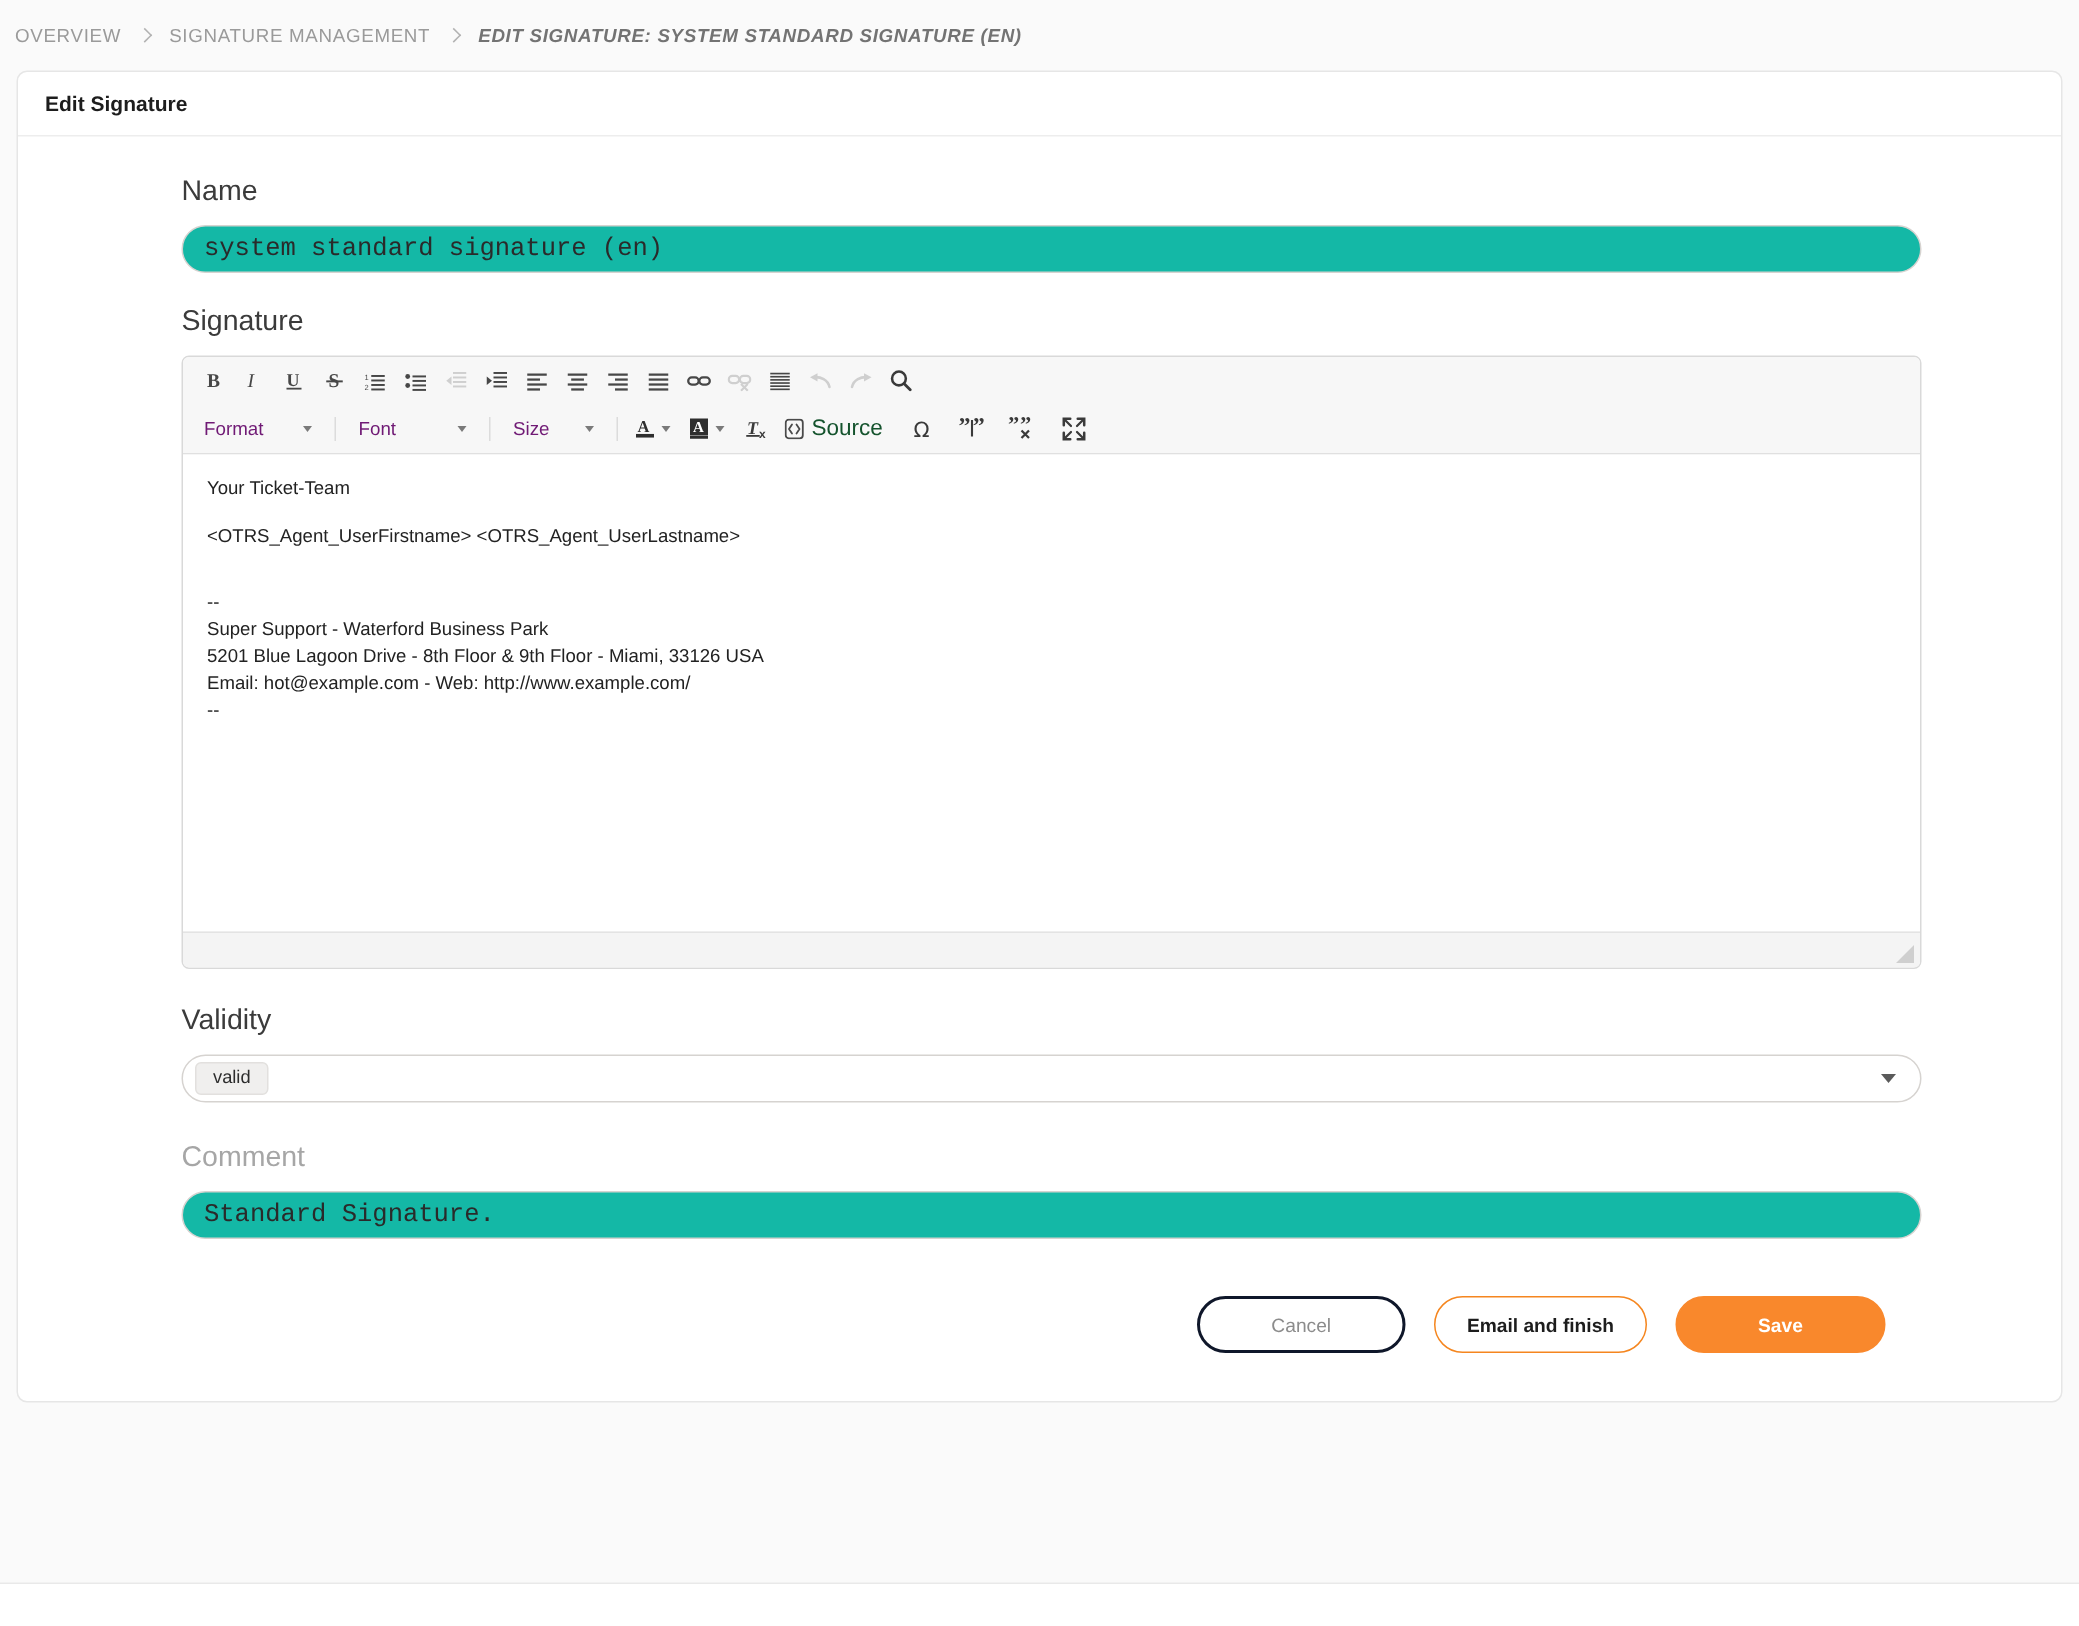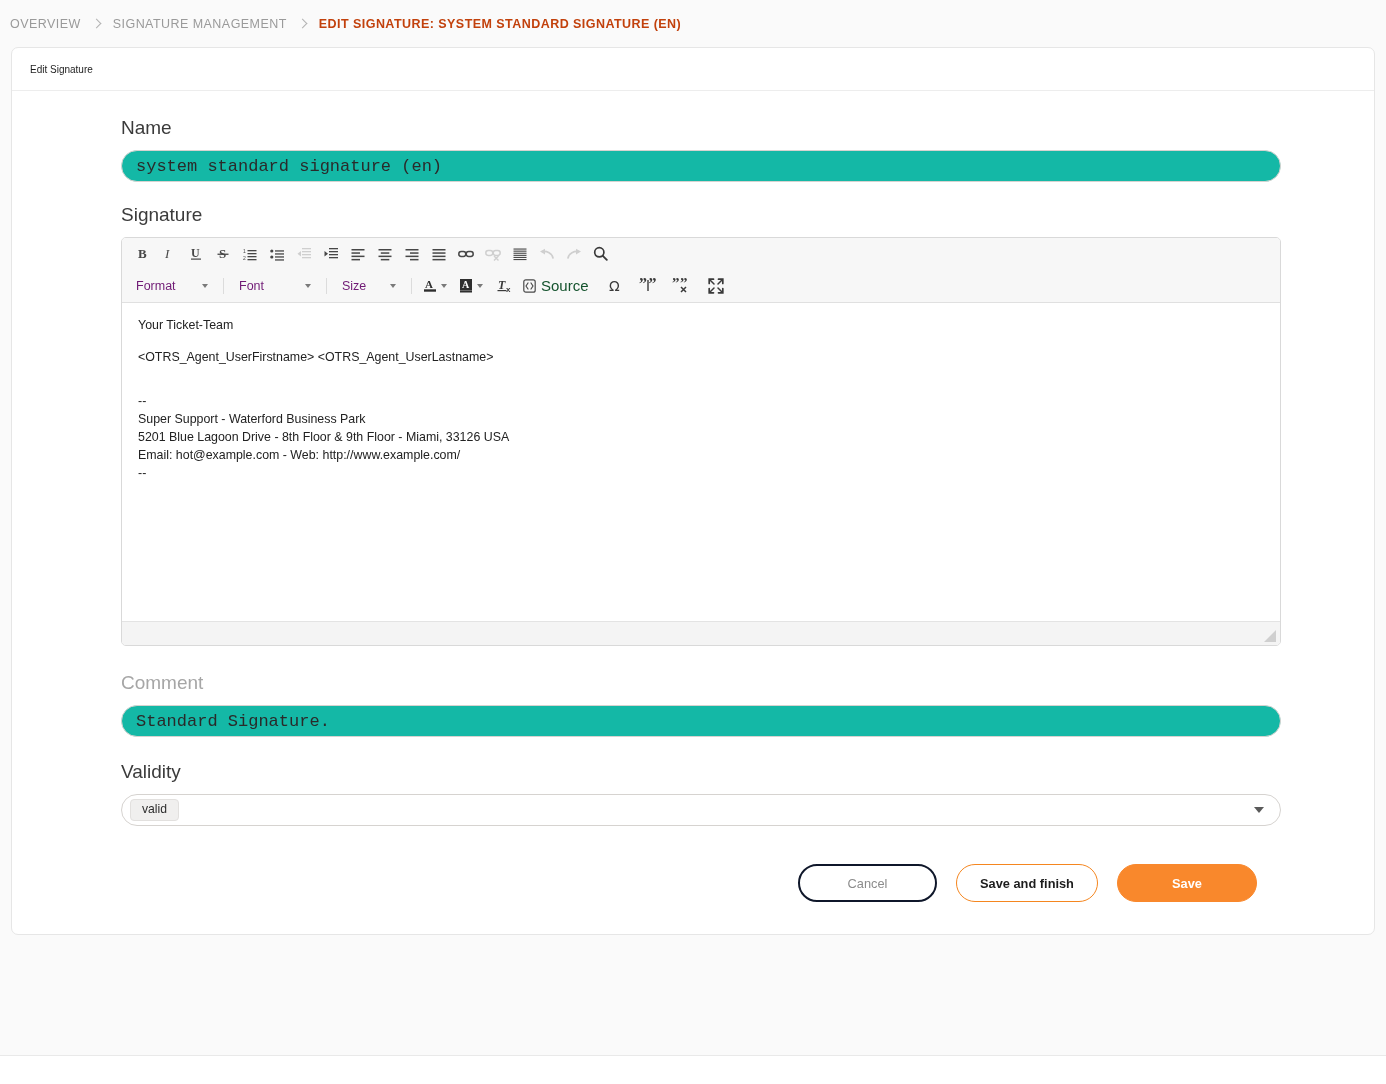--- a/index.html
+++ b/index.html
@@ -27,22 +27,23 @@
     font-size: 12.5px;
     letter-spacing: 0.45px;
   }
   .crumb {
     color: #9a9a9a;
     text-transform: uppercase;
     font-weight: 400;
     white-space: nowrap;
   }
   .crumb.active {
-    color: #c2410c;
+    color: #737373;
     font-weight: 700;
+    font-style: italic;
   }
   .crumb-sep {
     margin: 0 11px;
     width: 10px; height: 10px;
     position: relative;
     display: inline-block;
     flex: 0 0 auto;
   }
   .crumb-sep::before {
     content: "";
@@ -63,22 +64,22 @@
   }
   .card-header {
     height: 43px;
     display: flex;
     align-items: center;
     justify-content: space-between;
     padding: 0 18px;
     border-bottom: 1px solid #ededed;
   }
   .card-title {
-    font-size: 10px;
-    font-weight: 400;
+    font-size: 14px;
+    font-weight: 700;
     color: #1d1d1d;
   }
   .card-body { padding: 0; }
 
   
   .form-area { padding: 26px 100px 0 109px; }
   .field { margin-bottom: 0; }
   .field-label {
     font-size: 19px;
     color: #3b3b3b;
@@ -547,37 +548,37 @@
             </div>
 
             <div class="editor-footer">
               <svg class="resize-grip" viewBox="0 0 14 14">
                 <path d="M13 1 L13 13 L1 13 Z" fill="#cfcfcf"></path>
               </svg>
             </div>
           </div>
         </div>
 
-        <div class="field" style="margin-top:26px;">
-          <label class="field-label muted">Comment</label>
-          <input class="text-input" type="text" value="Standard Signature." style="">
-        </div>
-
         <div class="field" style="margin-top:24px;">
           <label class="field-label">Validity</label>
           <div class="select-box">
             <span class="chip">valid</span>
             <span class="sel-caret"></span>
           </div>
         </div>
+
+        <div class="field" style="margin-top:26px;">
+          <label class="field-label muted">Comment</label>
+          <input class="text-input" type="text" value="Standard Signature." style="">
+        </div>
       </div>
 
       <div class="btn-row">
         <div class="btn btn-cancel">Cancel</div>
-        <div class="btn btn-secondary">Save and finish</div>
+        <div class="btn btn-secondary">Email and finish</div>
         <div class="btn btn-primary">Save</div>
       </div>
     </div>
   </div>
 
 
   <div class="page-footline"></div>
   <div class="bottom-white"></div>
 </div>
 

